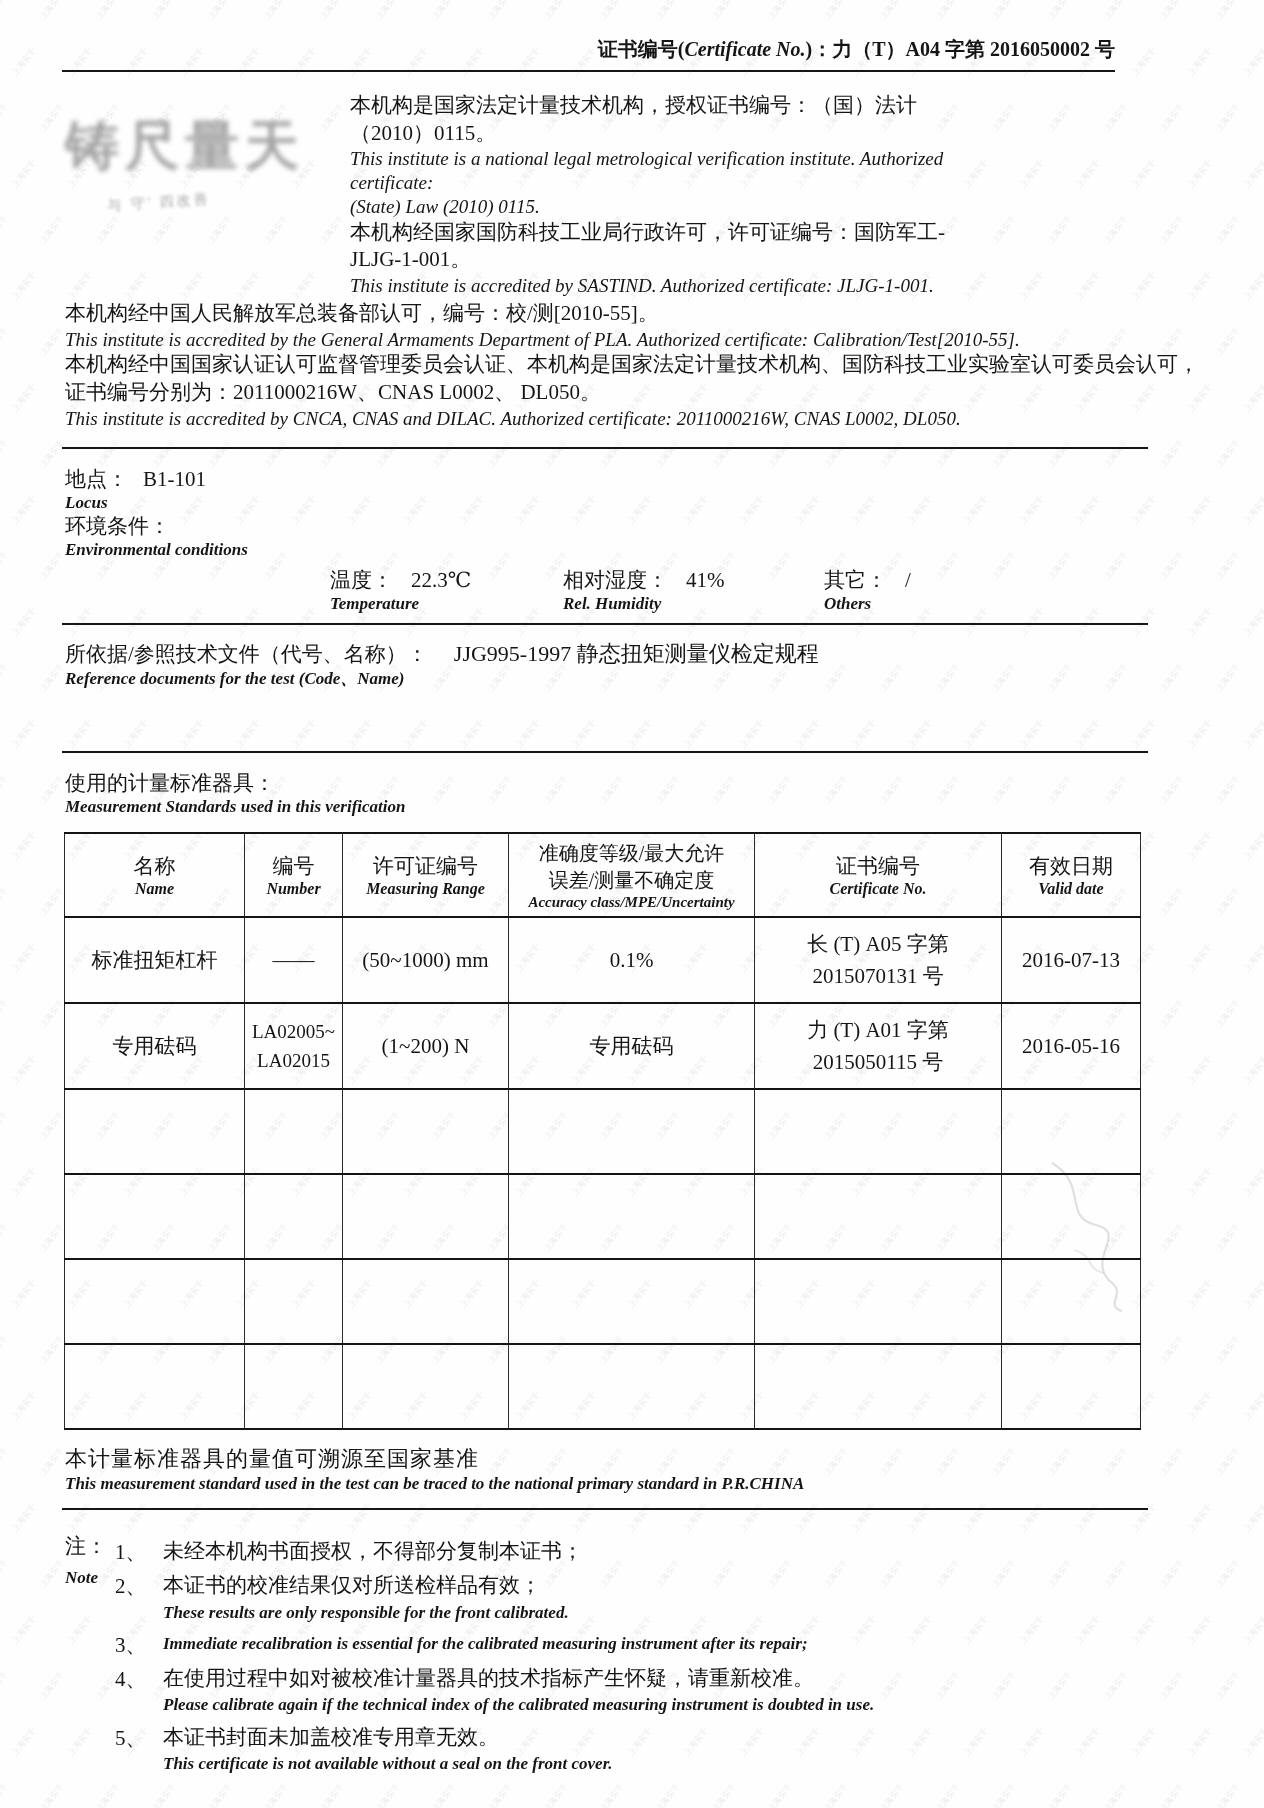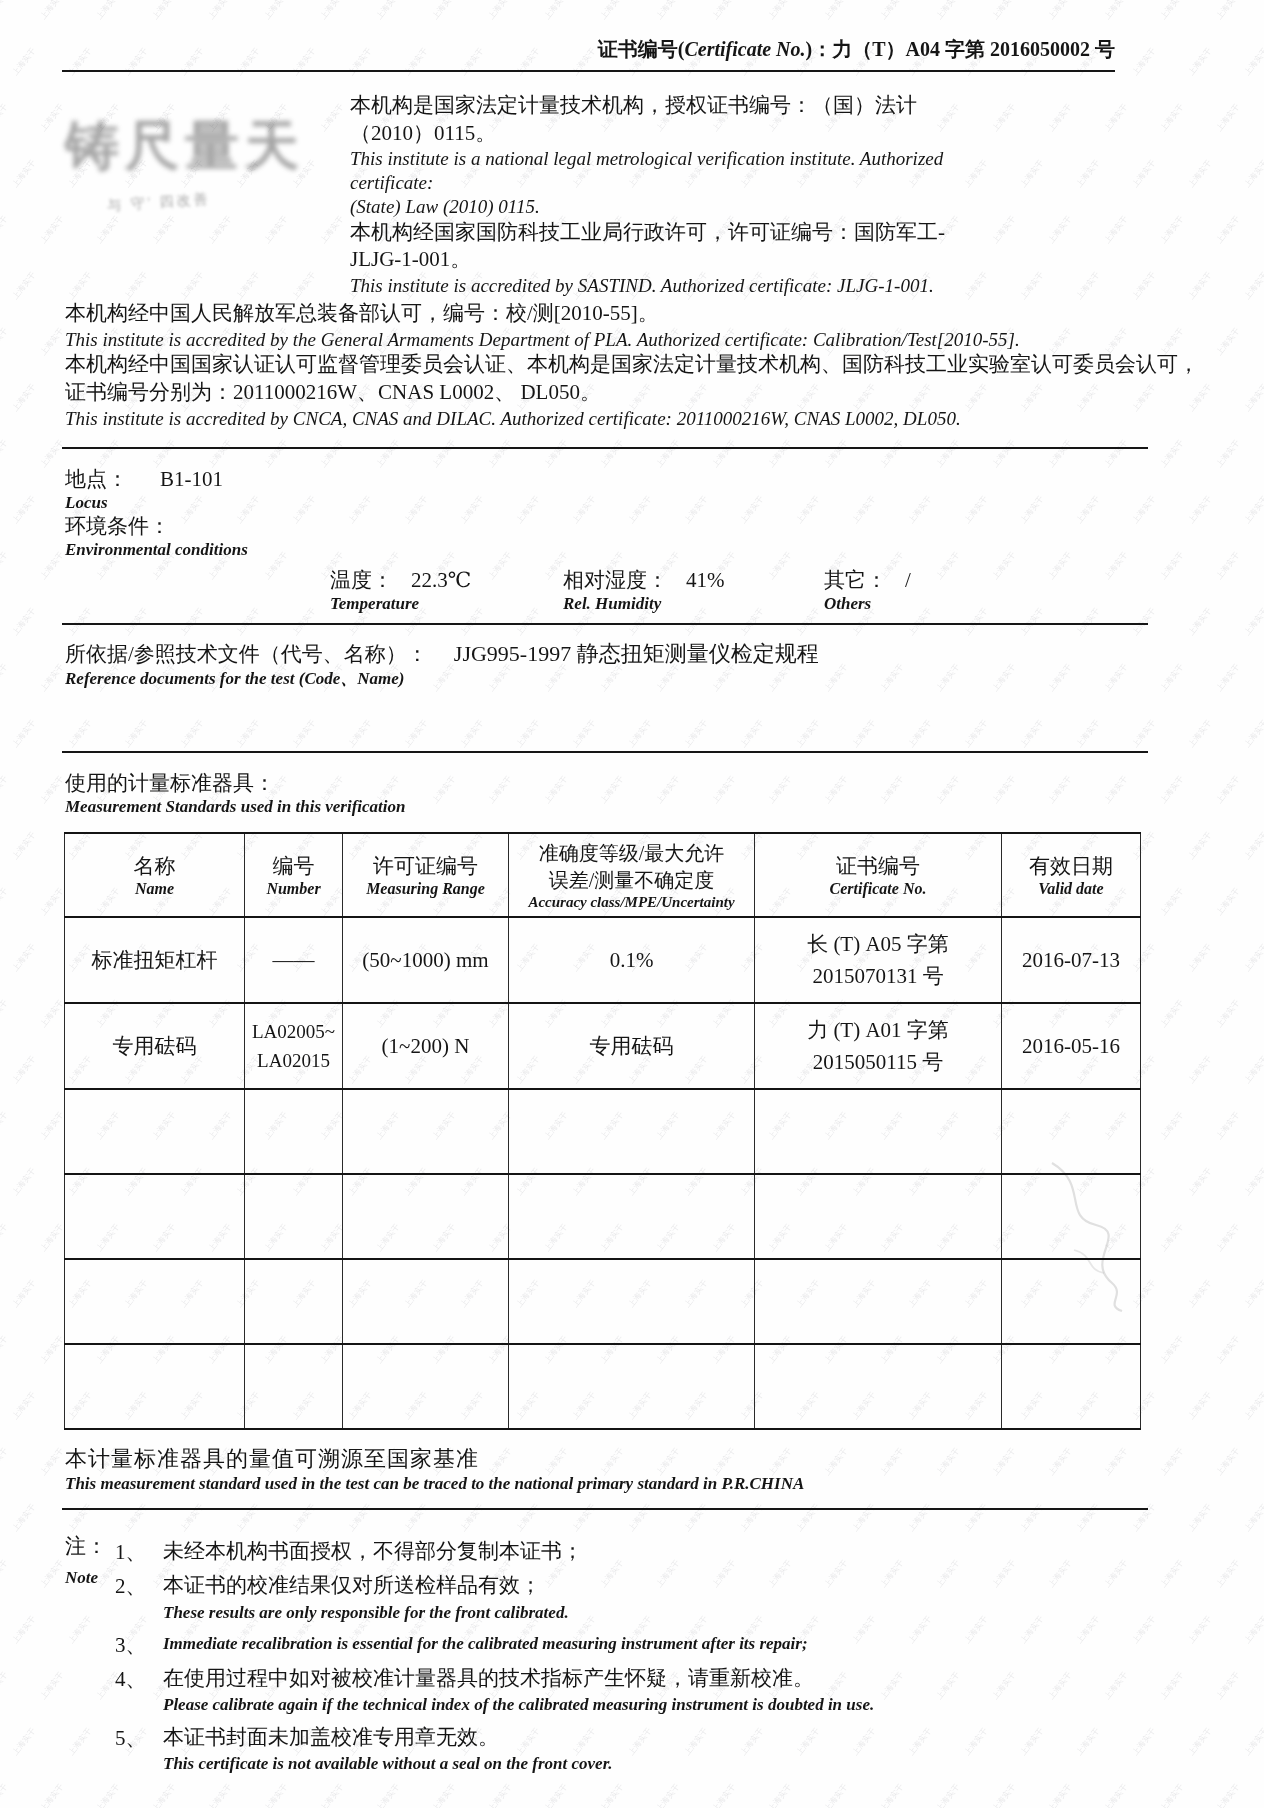--- a/index.html
+++ b/index.html
@@ -23,21 +23,21 @@
   .stamp-main{font-size:54px;font-weight:bold;letter-spacing:6px;color:#5a5a5a;filter:blur(2.4px);opacity:.55;margin-top:18px;}
   .stamp-sub{font-size:14px;color:#6a6a6a;filter:blur(1.4px);opacity:.6;margin:6px 0 0 42px;transform:rotate(-4deg);letter-spacing:3px;}
   .intro-paras{width:645px;}
   .p-cn{font-size:21px;line-height:1.32;white-space:pre-line;}
   .p-en{font-size:19px;font-style:italic;line-height:1.25;white-space:pre-line;}
   .wide-paras{margin:2px 65px 0 65px;}
   
   .locus-block{margin:16px 0 0 65px;}
   .lbl-cn{font-size:21px;}
   .lbl-en{font-size:17px;font-style:italic;font-weight:bold;line-height:1.15;}
-  .locus-val{margin-left:32px;font-size:21px;}
+  .locus-val{margin-left:15px;font-size:21px;}
   .env-row{display:flex;margin:6px 0 10px 265px;}
   .env-item{margin-right:0;}
   .env-item .v{margin-left:18px;}
   .env-t{width:233px;}
   .env-h{width:261px;}
   
   .ref-block{margin:14px 0 0 65px;}
   .ref-line{font-size:21px;}
   .ref-val{margin-left:26px;font-size:22px;}
   .ref-gap{height:62px;}

